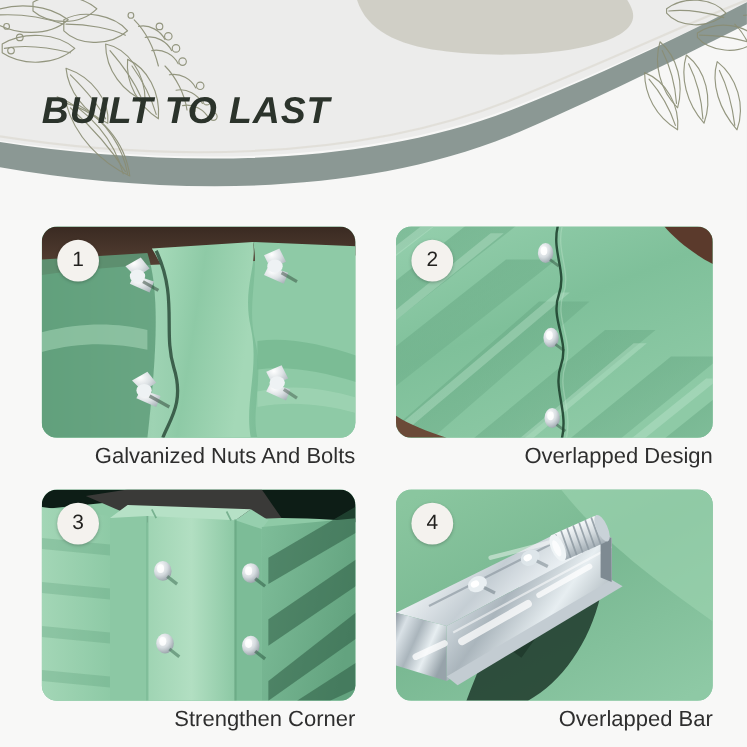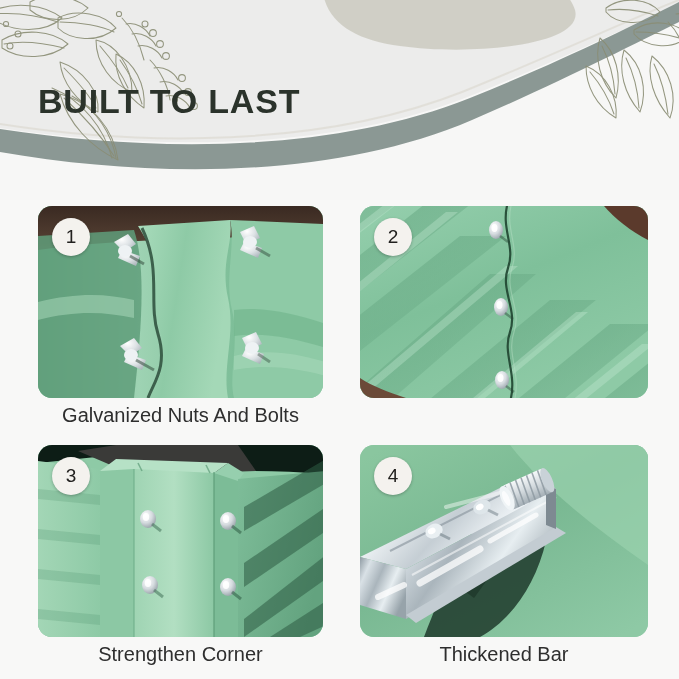--- a/index.html
+++ b/index.html
@@ -22,20 +22,21 @@
   }
 
   
   .header {
     position: absolute;
     left: 0; top: 0;
     width: 679px;
     height: 200px;
     overflow: hidden;
     background: #ececeb;
+    font-style: italic;
   }
   .header-svg { position: absolute; left: 0; top: 0; }
 
   .header-title {
     position: absolute;
     left: 38px;
     top: 82px;
     font-size: 34px;
     font-weight: bold;
     letter-spacing: 0.8px;
@@ -93,21 +94,21 @@
     z-index: 5;
     box-shadow: 0 1px 3px rgba(0,0,0,0.25);
     font-family: "Liberation Sans", sans-serif;
   }
 
   .caption {
     position: absolute;
     left: 0;
     top: 198px;
     width: 285px;
-    text-align: center;
+    text-align: right;
     font-size: 20px;
     color: #2e2e2e;
     font-family: "Liberation Sans", sans-serif;
     white-space: nowrap;
   }
   .cell-2 .caption, .cell-4 .caption { width: 288px; }
 </style>
 </head>
 <body>
 
@@ -355,20 +356,21 @@
             <g transform="translate(142,174)">
               <ellipse cx="0" cy="0" rx="7" ry="9" fill="url(#rivetG)"></ellipse>
               <ellipse cx="-1.5" cy="-2" rx="3" ry="4" fill="#ffffff" opacity="0.9"></ellipse>
               <path d="M4,6 L12,12" stroke="#2a4b38" stroke-width="2.5" opacity="0.45"></path>
             </g>
           </g>
         </svg>
 
         <div class="badge">2</div>
       </div>
+      <div class="caption">Overlapped Design</div>
     </div>
 
     <div class="cell cell-3">
       <div class="photo">
         <svg class="photo-svg" width="288" height="192" viewBox="0 0 288 192">
           <defs>
             <linearGradient id="g3left" x1="0" y1="0" x2="1" y2="0">
               <stop offset="0" stop-color="#a3d6b6"></stop>
               <stop offset="1" stop-color="#8ecaa6"></stop>
             </linearGradient>
@@ -543,17 +545,17 @@
               <path d="M41,0 L39,26"></path>
             </g>
             <ellipse cx="46" cy="13" rx="5" ry="13" fill="#c9d2d8"></ellipse>
             <ellipse cx="2" cy="13" rx="6" ry="13" fill="#eff4f6"></ellipse>
             <ellipse cx="1" cy="13" rx="3" ry="8" fill="#ffffff" opacity="0.75"></ellipse>
           </g>
         </svg>
 
         <div class="badge">4</div>
       </div>
-      <div class="caption">Thickened Bar</div>
+      <div class="caption">Overlapped Bar</div>
     </div>
 
   </div>
 </div>
 
 </body></html>

